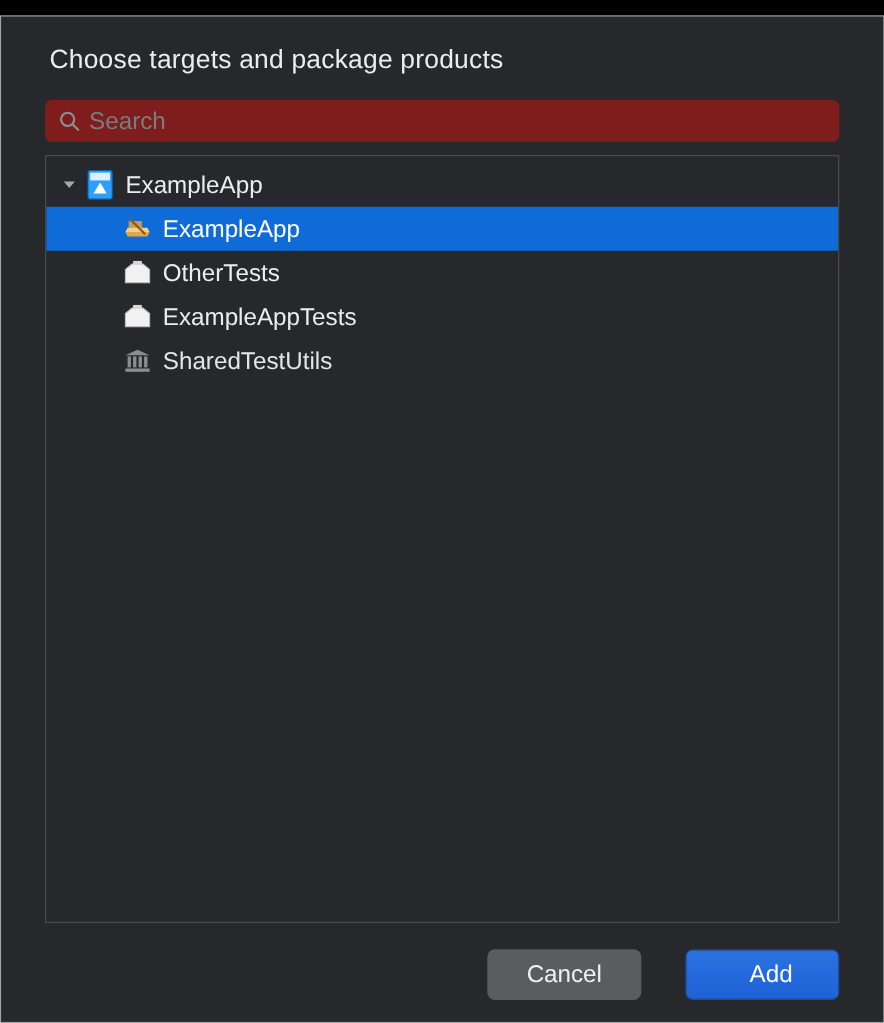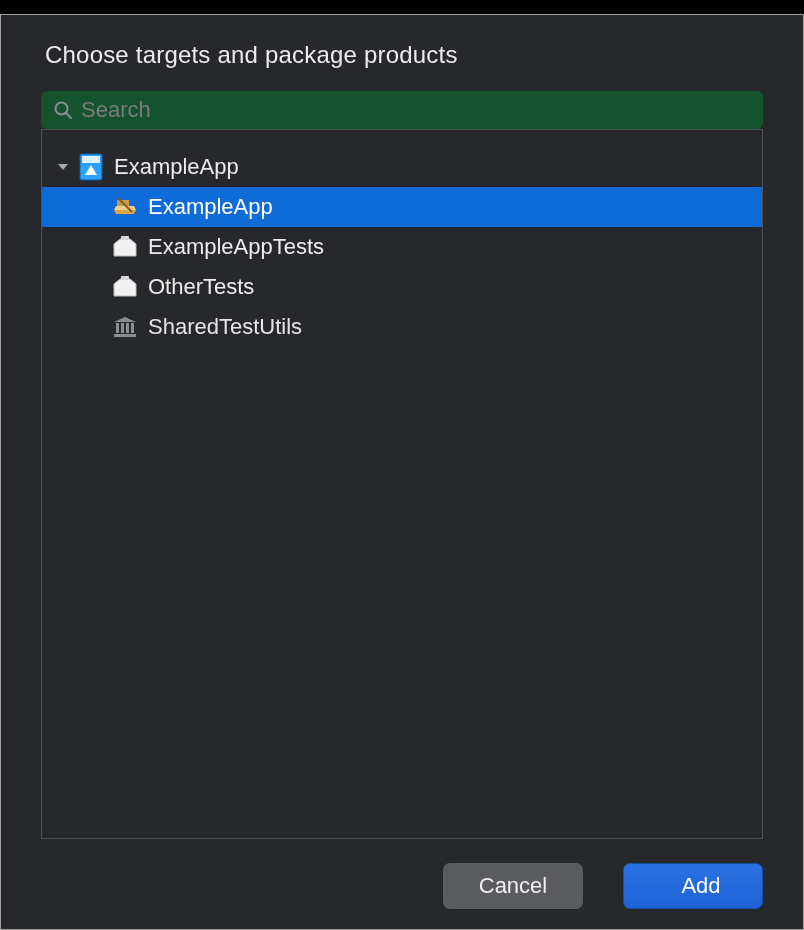--- a/index.html
+++ b/index.html
@@ -20,42 +20,42 @@
       padding: 0 40px 20px 40px;
     }
     .heading {
       font-size: 24px;
       font-weight: 400;
       color: #ececec;
       padding: 26px 0 22px 4px;
       letter-spacing: 0.2px;
     }
     .search-wrap {
-      background: #14532d;
+      background: #7f1d1d;
       border-radius: 6px;
       height: 38px;
       display: flex; align-items: center;
       padding: 0 12px;
-      margin-bottom: 0;
+      margin-bottom: 12px;
     }
     .search-wrap .mag { flex: 0 0 auto; margin-right: 8px; }
     .search-input {
       flex: 1;
       background: transparent;
       border: none; outline: none;
       font-size: 22px;
       color: #e8e8ea;
     }
     .search-input::placeholder { color: #7a7c80; }
     .tree {
       border: 1px solid #4e4f52;
       background: #27282b;
       flex: 1;
       overflow: auto;
-      padding-top: 17px;
+      padding-top: 6px;
     }
     .row {
       display: flex; align-items: center;
       height: 40px;
       font-size: 22px;
       color: #ececec;
       padding-left: 12px;
       user-select: none;
     }
     .row.child { padding-left: 68px; }
@@ -135,31 +135,31 @@
       <span>ExampleApp</span>
     </div>
 
     <div class="row child">
       <span class="icon-slot">
         <svg width="26" height="22" viewBox="0 0 26 22">
             <path d="M2 8 L8 3 L18 3 L24 8 L24 20 L2 20 Z" fill="#f1f1f1" stroke="#bdbdbd"></path>
             <rect x="9" y="0" width="8" height="4" rx="1" fill="#d8d8d8"></rect>
           </svg>
       </span>
-      <span>ExampleAppTests</span>
+      <span>OtherTests</span>
     </div>
 
     <div class="row child">
       <span class="icon-slot">
         <svg width="26" height="22" viewBox="0 0 26 22">
             <path d="M2 8 L8 3 L18 3 L24 8 L24 20 L2 20 Z" fill="#f1f1f1" stroke="#bdbdbd"></path>
             <rect x="9" y="0" width="8" height="4" rx="1" fill="#d8d8d8"></rect>
           </svg>
       </span>
-      <span>OtherTests</span>
+      <span>ExampleAppTests</span>
     </div>
 
     <div class="row child dim">
       <span class="icon-slot">
         <svg width="26" height="22" viewBox="0 0 26 22">
             <polygon points="13,1 24,6 2,6" fill="#8b8d91"></polygon>
             <rect x="4" y="7" width="3" height="10" fill="#8b8d91"></rect>
             <rect x="9" y="7" width="3" height="10" fill="#8b8d91"></rect>
             <rect x="14" y="7" width="3" height="10" fill="#8b8d91"></rect>
             <rect x="19" y="7" width="3" height="10" fill="#8b8d91"></rect>

